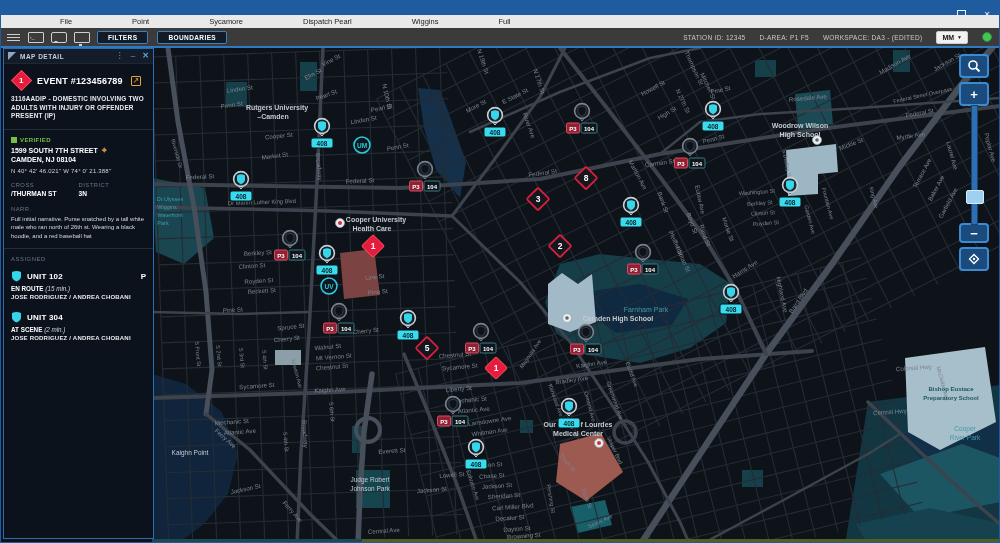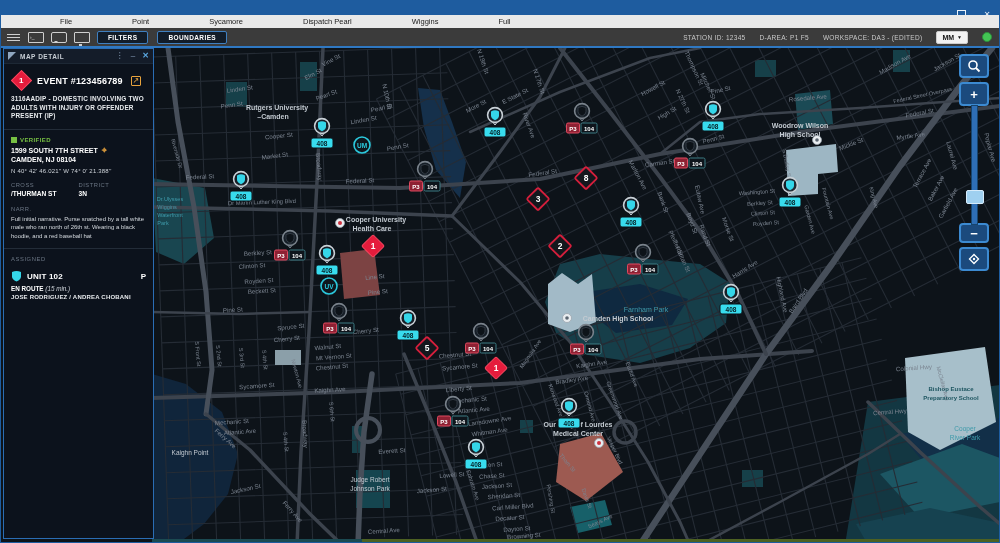--- a/index.html
+++ b/index.html
@@ -718,15 +718,26 @@
           <div class="unit-head">
             <svg class="unit-shield" viewBox="-5 -6 10 12">
               <path d="M-4.5,-4 Q0,-6.2 4.5,-4 L4.5,0.8 Q4.5,3.6 0,5.6 Q-4.5,3.6 -4.5,0.8 Z" fill="#35d6e9"></path>
             </svg>
             <span class="unit-name">UNIT 102</span>
             <span class="unit-pri">P</span>
           </div>
           <div class="unit-status"><span>EN ROUTE</span> <i>(15 min.)</i></div>
           <div class="unit-officers">JOSE RODRIGUEZ / ANDREA CHOBANI</div>
         </div>
+        <div class="unit-row">
+          <div class="unit-head">
+            <svg class="unit-shield" viewBox="-5 -6 10 12">
+              <path d="M-4.5,-4 Q0,-6.2 4.5,-4 L4.5,0.8 Q4.5,3.6 0,5.6 Q-4.5,3.6 -4.5,0.8 Z" fill="#35d6e9"></path>
+            </svg>
+            <span class="unit-name">UNIT 304</span>
+            <span class="unit-pri"></span>
+          </div>
+          <div class="unit-status"><span>AT SCENE</span> <i>(2 min.)</i></div>
+          <div class="unit-officers">JOSE RODRIGUEZ / ANDREA CHOBANI</div>
+        </div>
       </div>
   </div>
 </div>
 
 </body></html>

